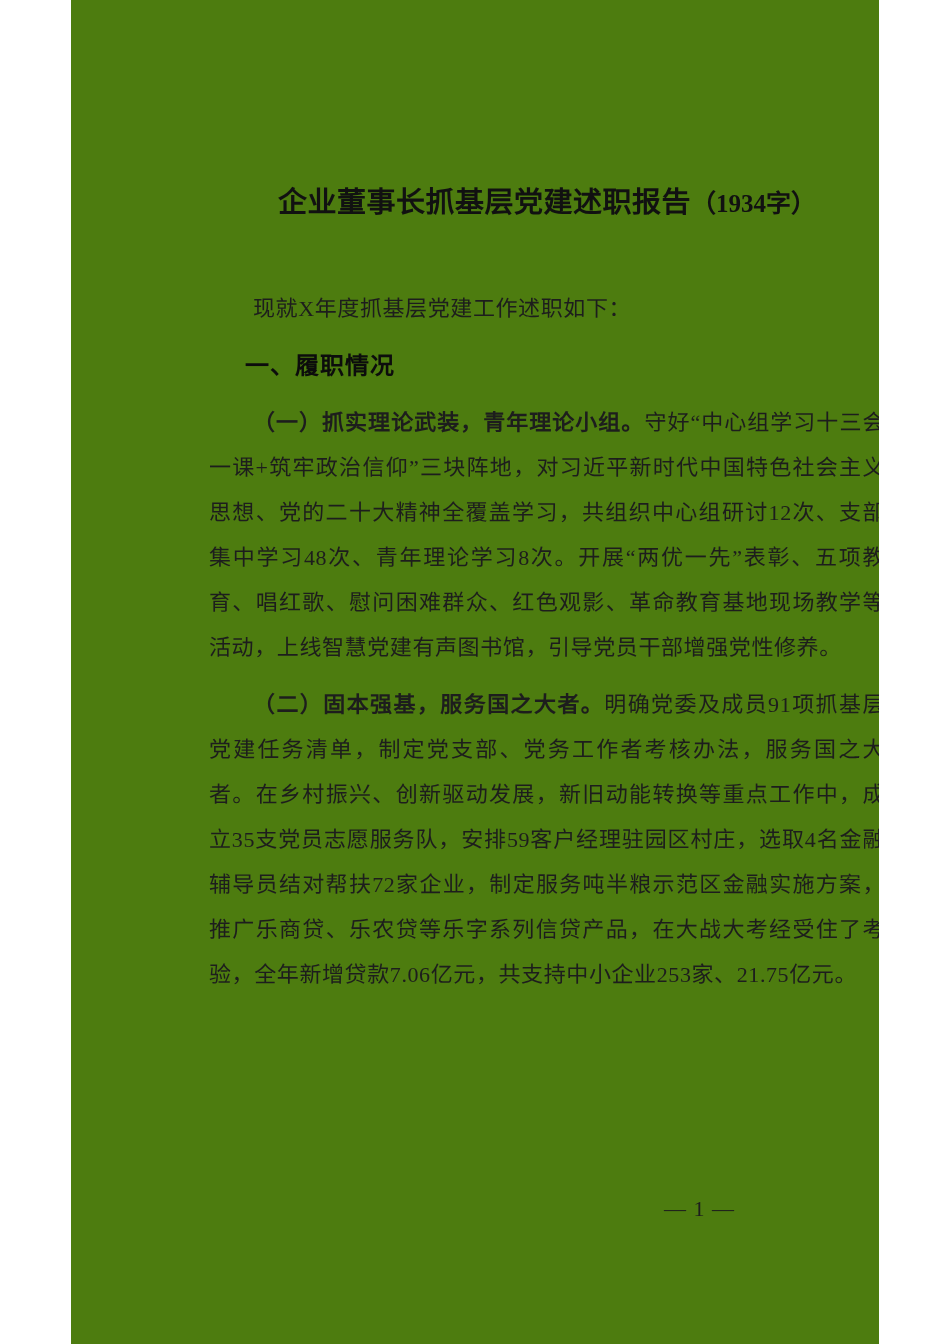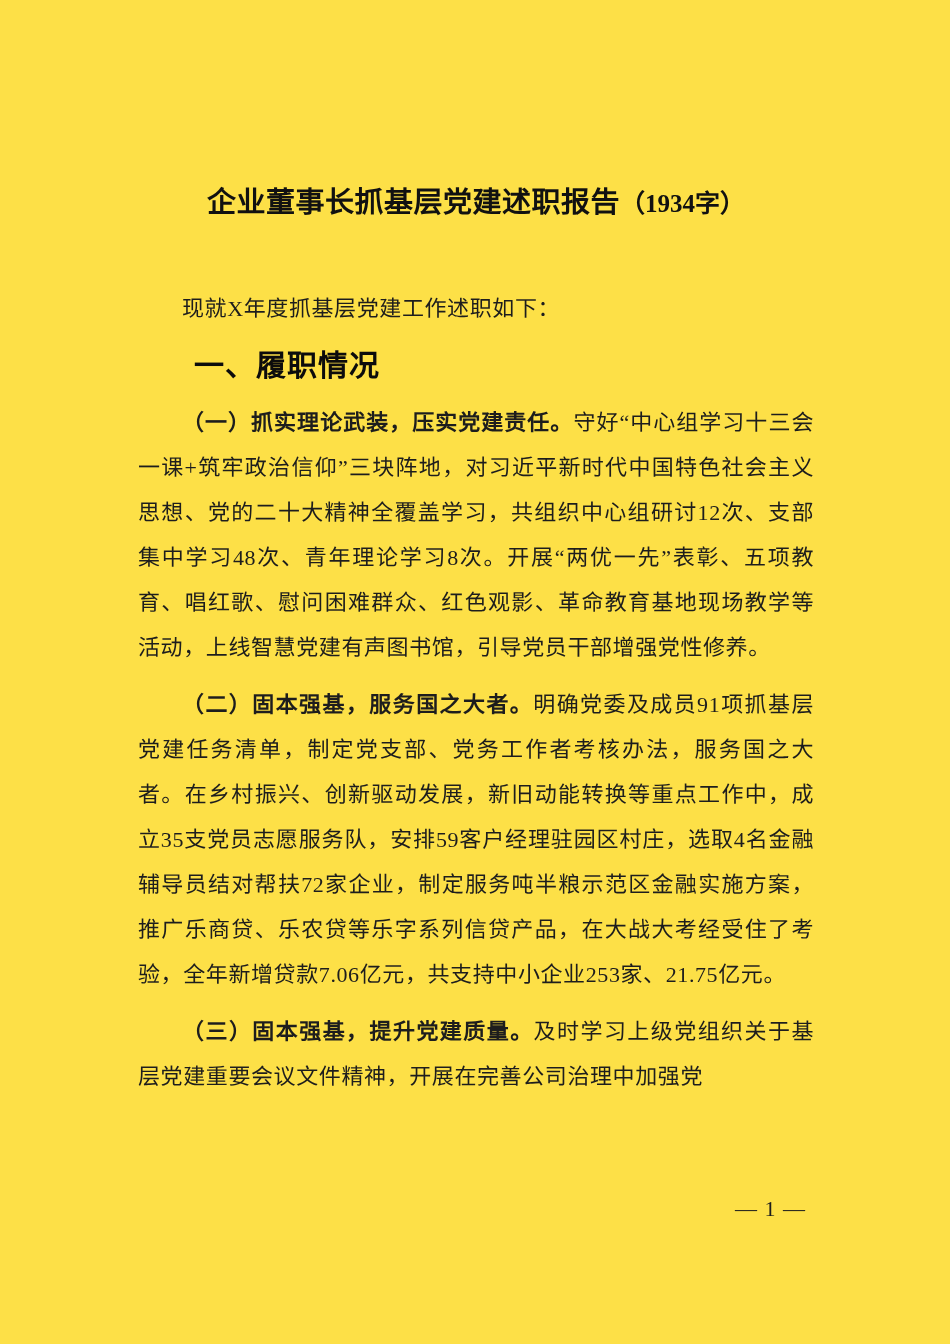--- a/index.html
+++ b/index.html
@@ -7,24 +7,24 @@
     margin: 0;
     padding: 0;
     background: #ffffff;
   }
   body {
     font-family: "Liberation Serif", "DejaVu Serif", serif;
     color: #1a1a1a;
   }
   .page {
     position: relative;
-    width: 950px;
+    width: 808px;
     height: 1344px;
     margin: 0 auto;
-    background: #fde047;
+    background: #4d7c0f;
     overflow: hidden;
     box-sizing: border-box;
   }
   .content {
     position: absolute;
     left: 126px;
     top: 0;
     width: 700px;
   }
   .doc-title {
@@ -51,24 +51,24 @@
     line-height: 45px;
     margin: 12px;
     text-align: justify;
     text-justify: inter-ideograph;
     text-indent: 2em;
     color: #1d1d1d;
     letter-spacing: 0.6px;
   }
   h2.section-heading {
     font-family: "Liberation Sans", "DejaVu Sans", sans-serif;
-    font-size: 30px;
+    font-size: 24px;
     line-height: 45px;
     font-weight: bold;
-    margin: 8px;
+    margin: 0;
     text-indent: 2em;
     letter-spacing: 1px;
     color: #0c0c0c;
   }
   .lead {
     font-weight: bold;
     letter-spacing: 0.6px;
   }
   .page-footer {
     position: absolute;
@@ -91,24 +91,23 @@
   <div class="content">
 
     <h1 class="doc-title"><span>企业董事长抓基层党建述职报告</span><span class="title-count">（1934字）</span></h1>
 
     <div class="body-block">
 
       <p class="para">现就X年度抓基层党建工作述职如下：</p>
 
       <h2 class="section-heading">一、履职情况</h2>
 
-      <p class="para"><span class="lead">（一）抓实理论武装，压实党建责任。</span><span>守好“中心组学习十三会一课+筑牢政治信仰”三块阵地，对习近平新时代中国特色社会主义思想、党的二十大精神全覆盖学习，共组织中心组研讨12次、支部集中学习48次、青年理论学习8次。开展“两优一先”表彰、五项教育、唱红歌、慰问困难群众、红色观影、革命教育基地现场教学等活动，上线智慧党建有声图书馆，引导党员干部增强党性修养。</span></p>
+      <p class="para"><span class="lead">（一）抓实理论武装，青年理论小组。</span><span>守好“中心组学习十三会一课+筑牢政治信仰”三块阵地，对习近平新时代中国特色社会主义思想、党的二十大精神全覆盖学习，共组织中心组研讨12次、支部集中学习48次、青年理论学习8次。开展“两优一先”表彰、五项教育、唱红歌、慰问困难群众、红色观影、革命教育基地现场教学等活动，上线智慧党建有声图书馆，引导党员干部增强党性修养。</span></p>
 
       <p class="para"><span class="lead">（二）固本强基，服务国之大者。</span><span>明确党委及成员91项抓基层党建任务清单，制定党支部、党务工作者考核办法，服务国之大者。在乡村振兴、创新驱动发展，新旧动能转换等重点工作中，成立35支党员志愿服务队，安排59客户经理驻园区村庄，选取4名金融辅导员结对帮扶72家企业，制定服务吨半粮示范区金融实施方案，推广乐商贷、乐农贷等乐字系列信贷产品，在大战大考经受住了考验，全年新增贷款7.06亿元，共支持中小企业253家、21.75亿元。</span></p>
 
-      <p class="para"><span class="lead">（三）固本强基，提升党建质量。</span><span>及时学习上级党组织关于基层党建重要会议文件精神，开展在完善公司治理中加强党</span></p>
 
     </div>
   </div>
 
   <div class="page-footer">— 1 —</div>
 
 </div>
 
 </body></html>

